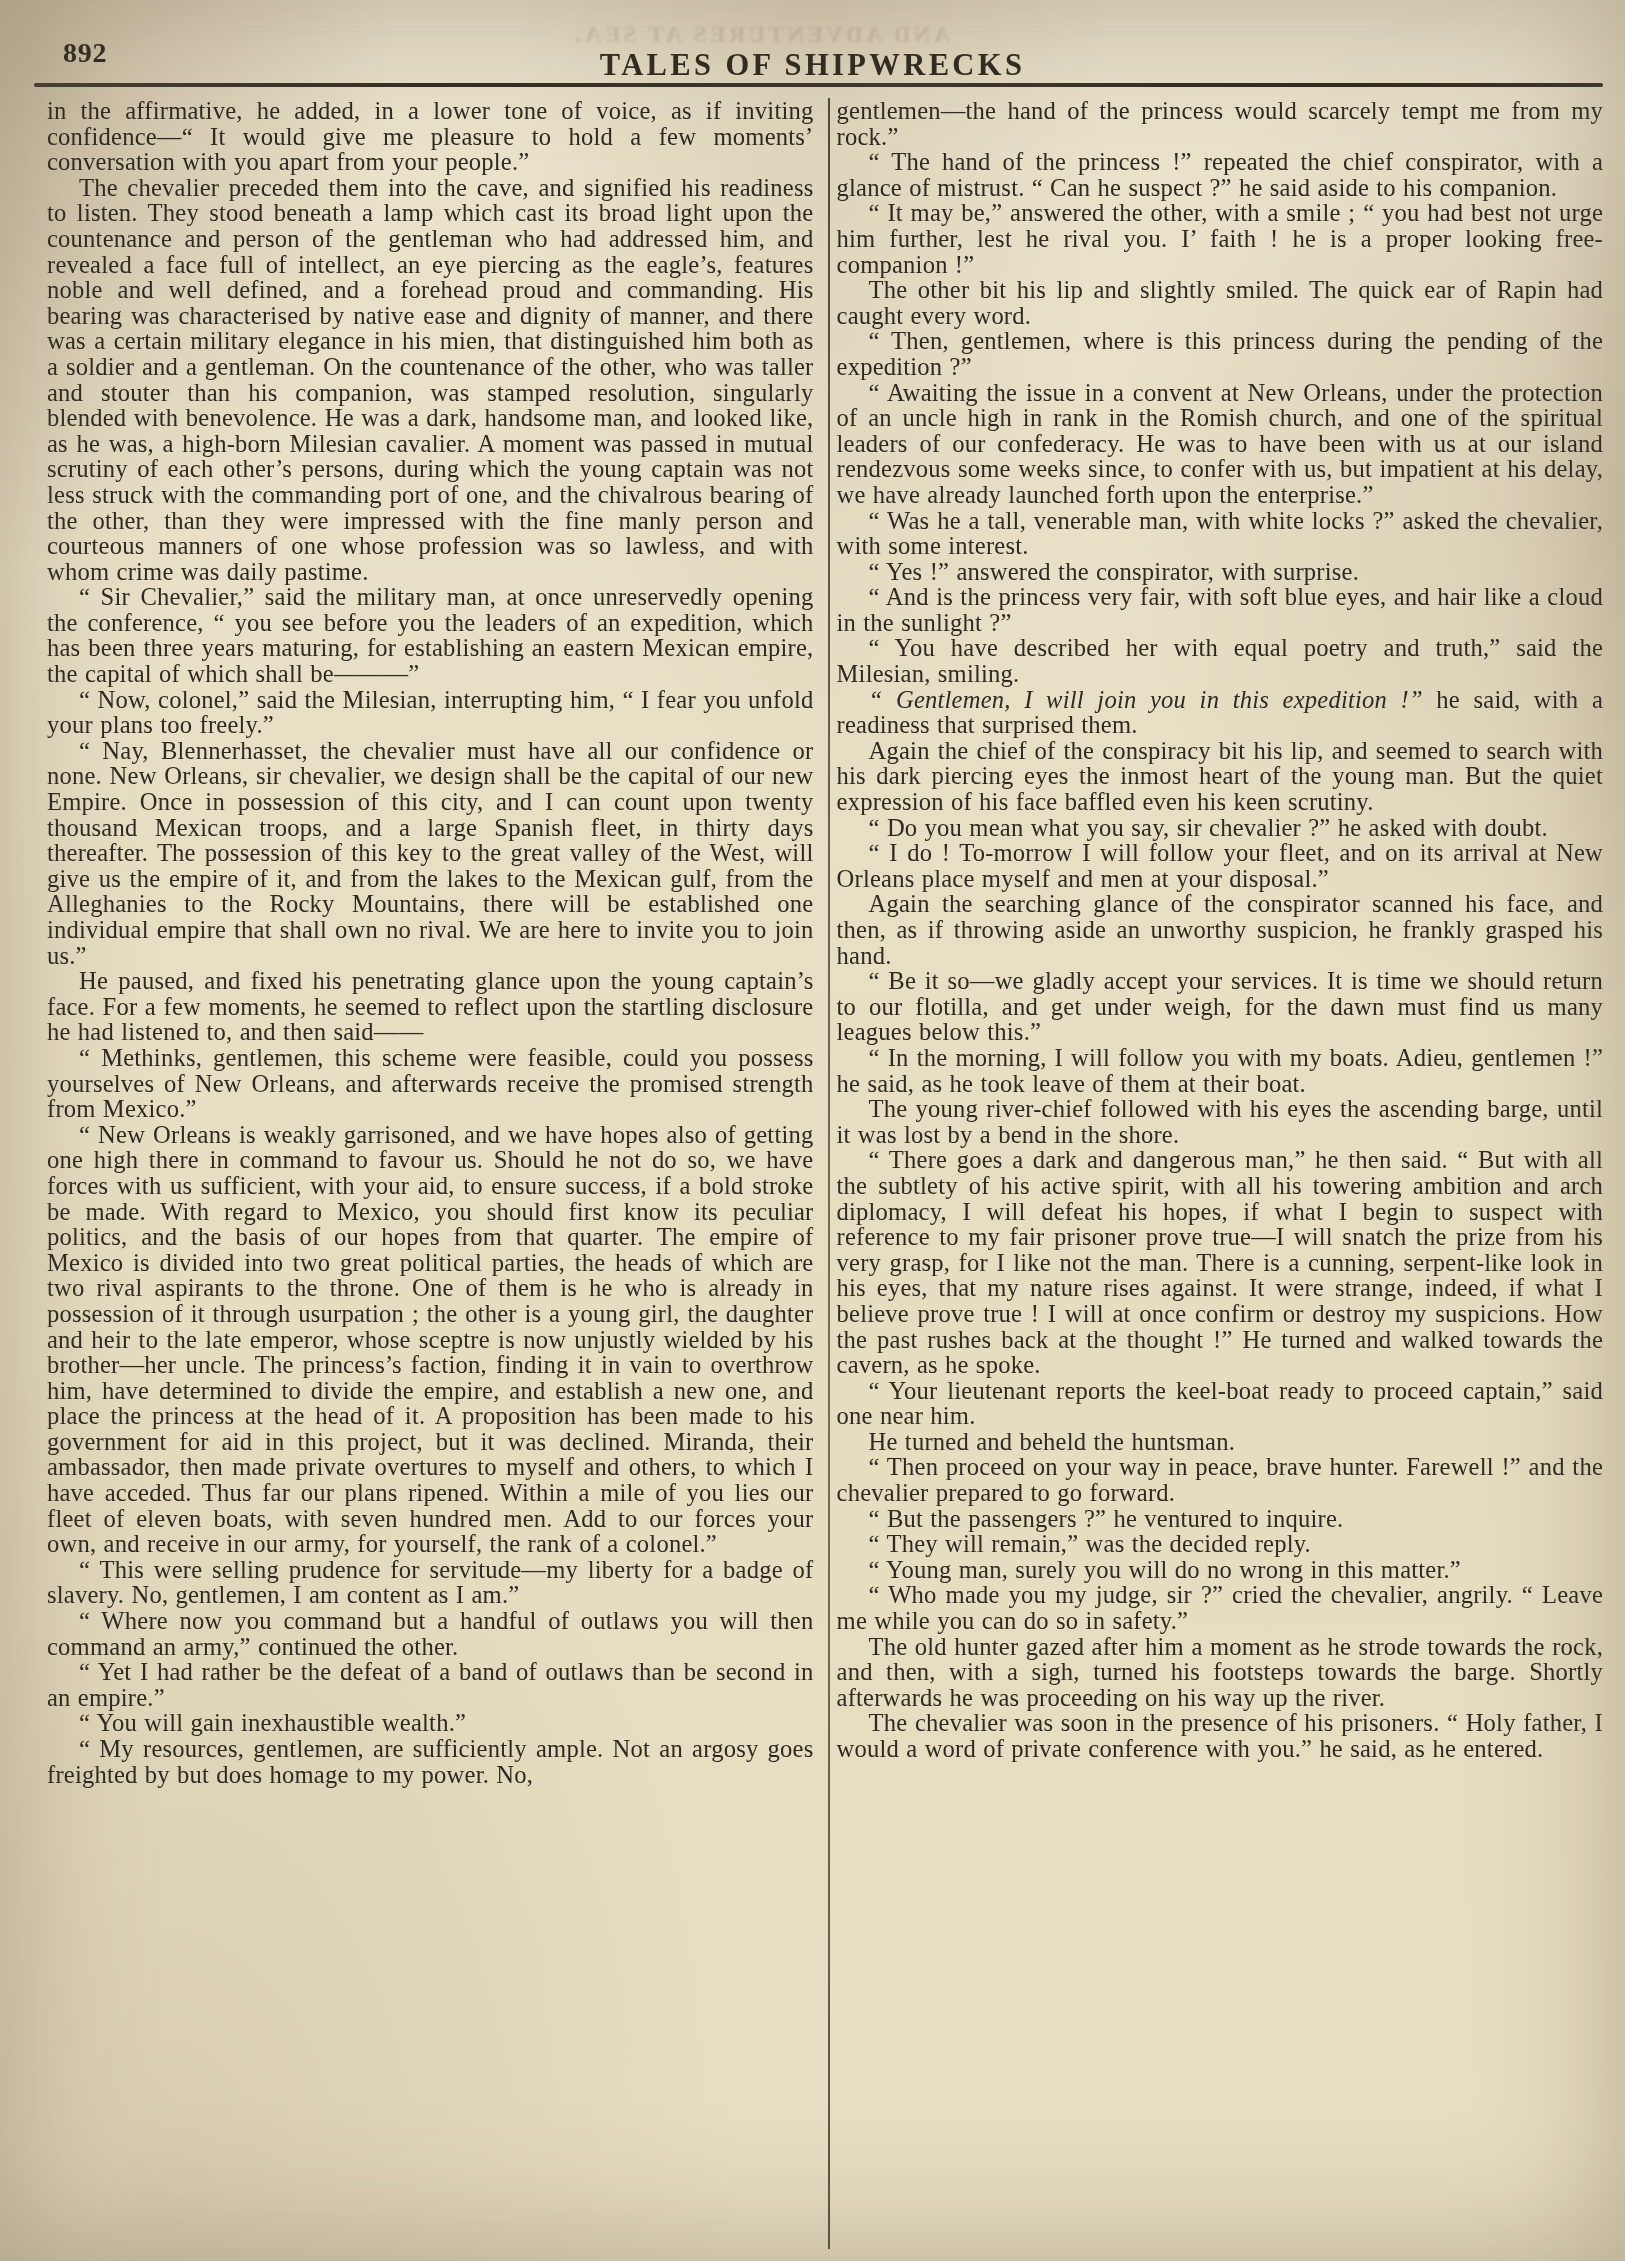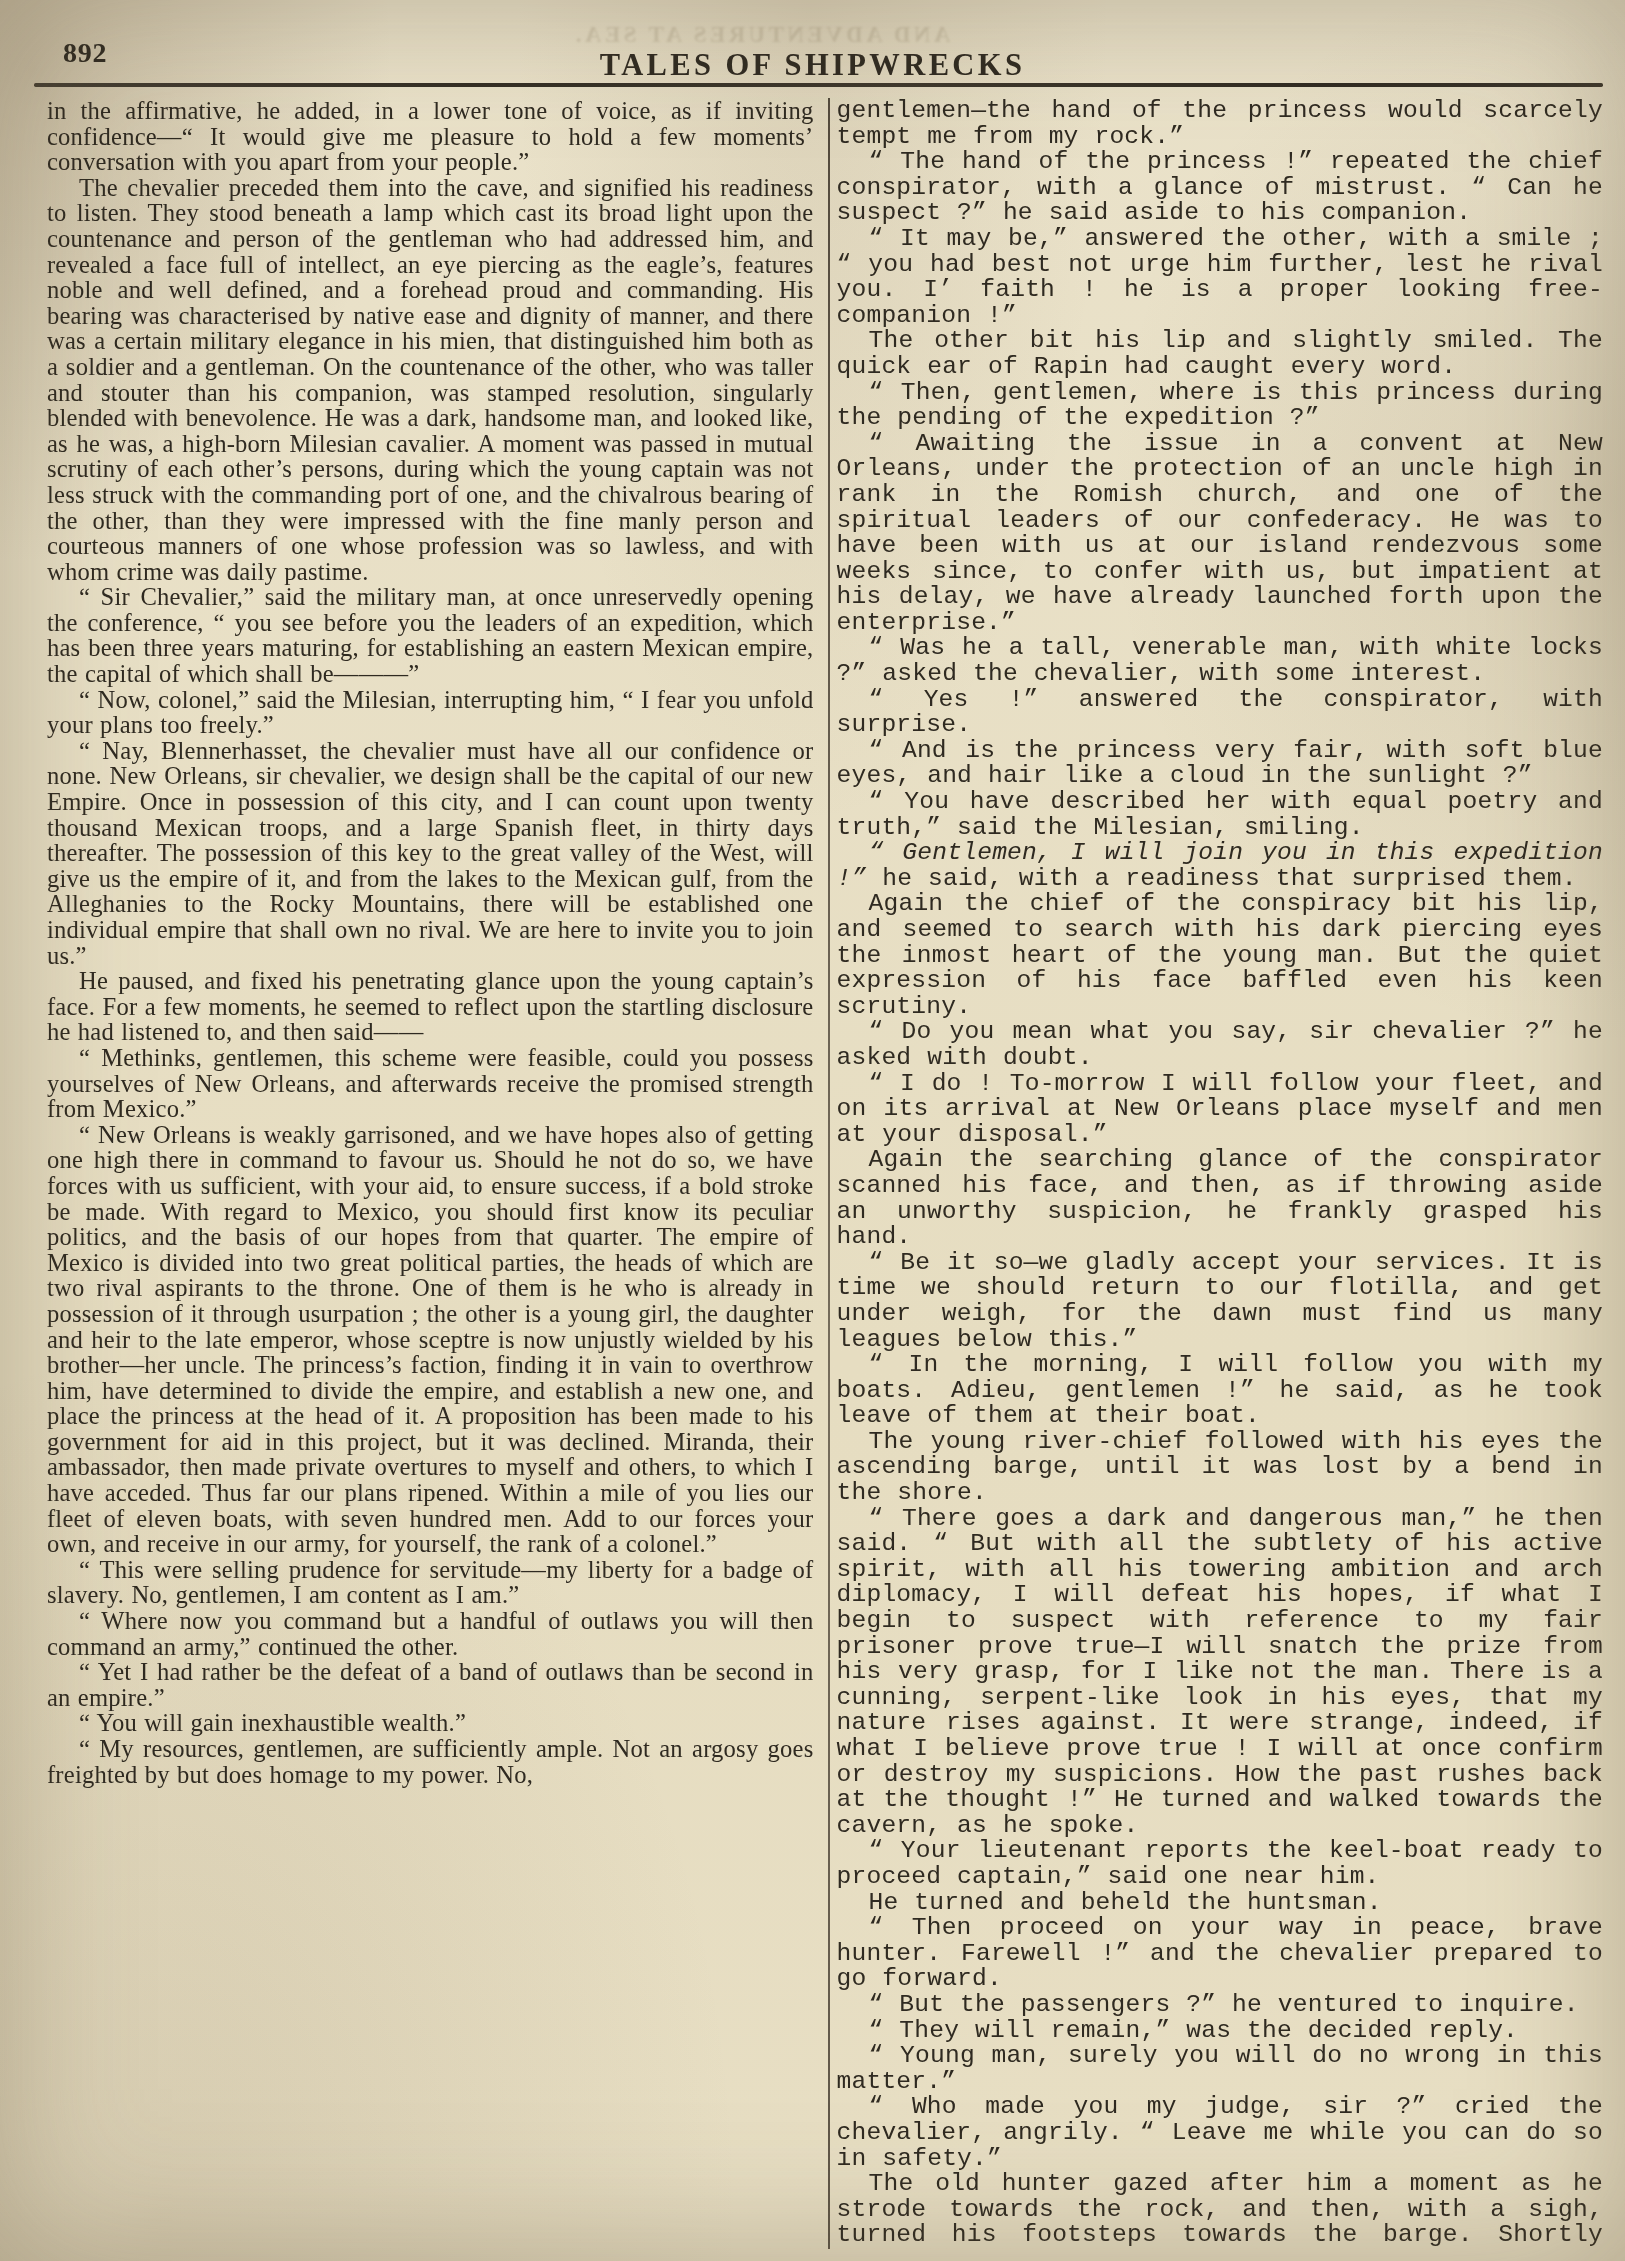--- a/index.html
+++ b/index.html
@@ -39,25 +39,25 @@
     text-align:center;
     font-size:30.5px;font-weight:bold;letter-spacing:3.4px;
   }
   .rule{
     position:absolute;left:34px;right:22px;top:83px;height:4.2px;
     background:linear-gradient(90deg,#453e32,#322d24 28%,#3e382c 55%,#2f2a22 82%,#3a342a);
     border-radius:1.7px;
   }
   .columns{
     position:absolute;top:98px;left:47px;right:22px;bottom:12px;
-    display:flex;align-items:stretch;justify-content:flex-end;
+    display:flex;align-items:stretch;
   }
   .col{flex:1 1 0;overflow:hidden;}
   .col-left{padding-right:14.4px;}
-  .col-right{padding-left:7px;font-family:Liberation Mono, monospace;}
+  .col-right{padding-left:7px;}
   .divider{
     width:1.7px;flex:0 0 1.7px;
     background:linear-gradient(rgba(58,49,38,.85), rgba(58,49,38,.65) 60%, rgba(58,49,38,.8));
   }
   .col p{
     margin:0;
     text-align:justify;
     font-size:24.6px;
     line-height:25.6px;
     text-indent:32px;

